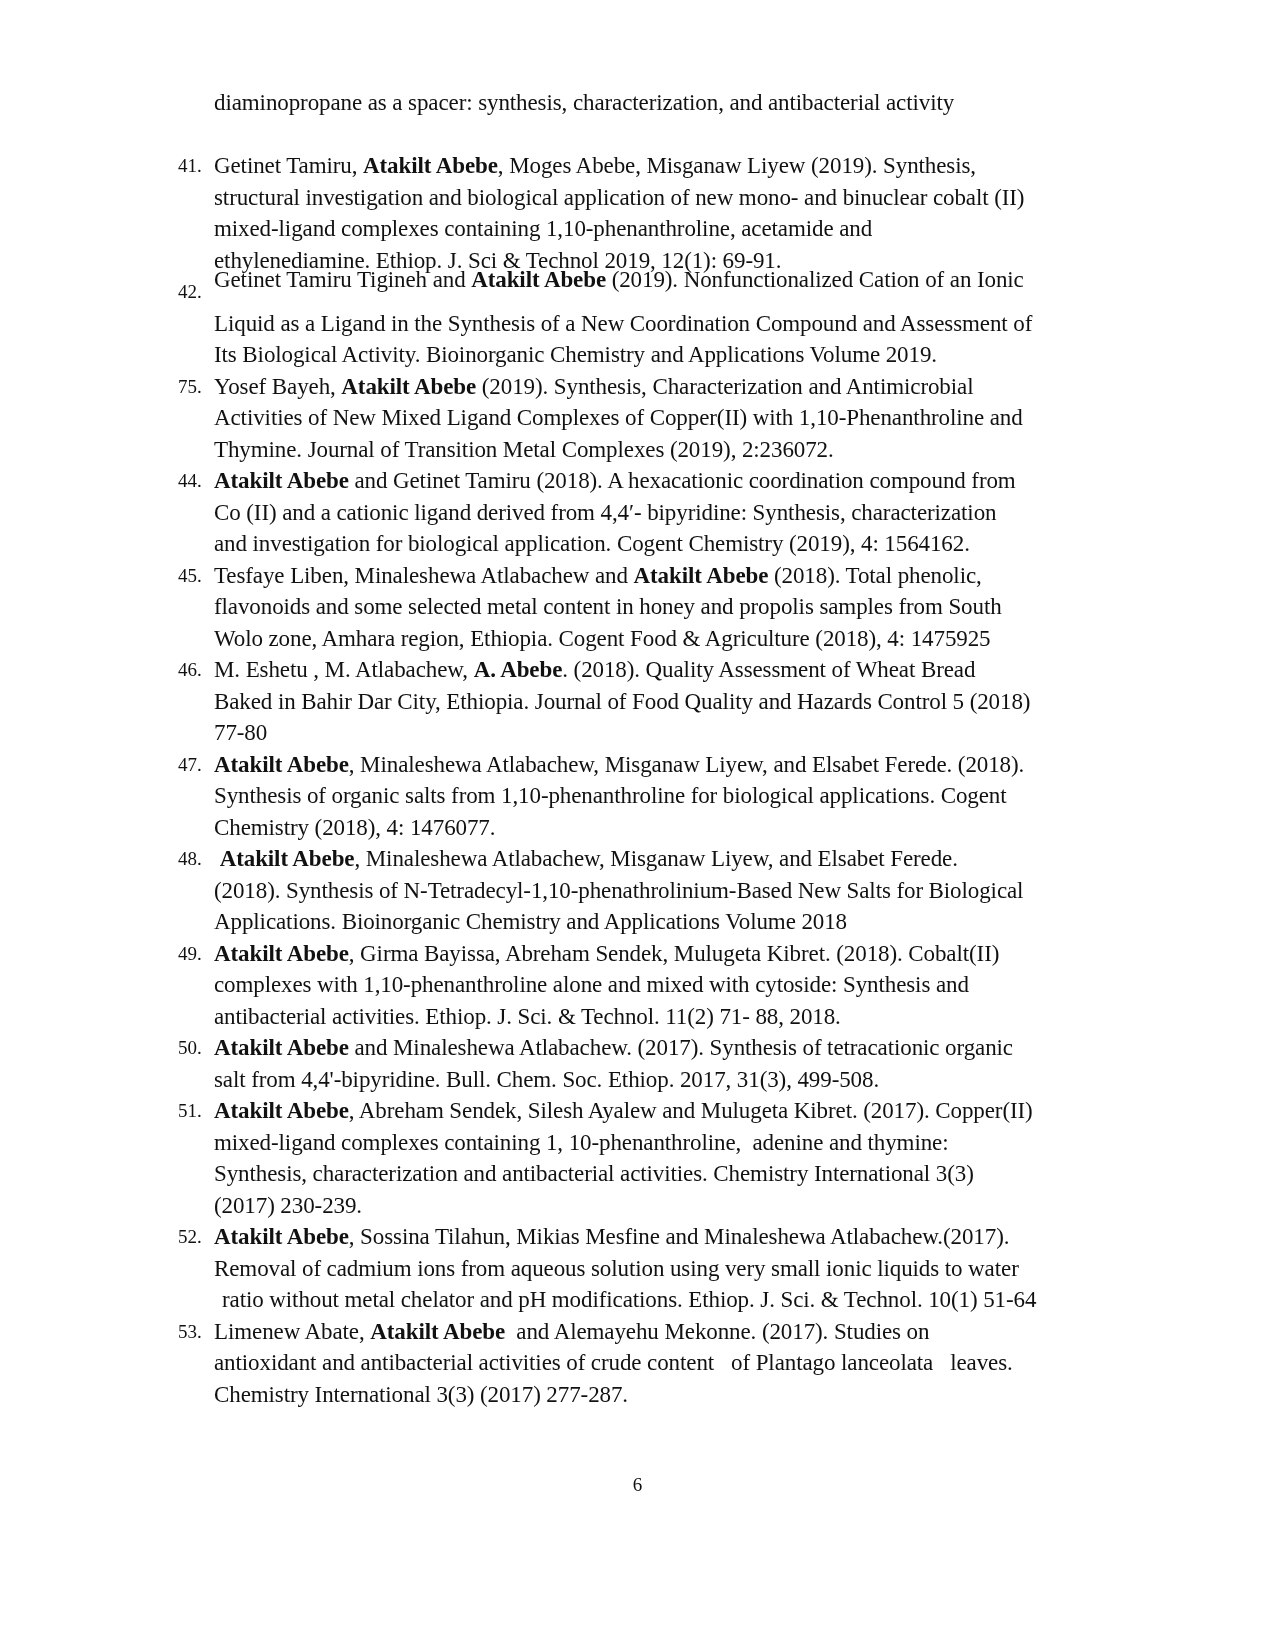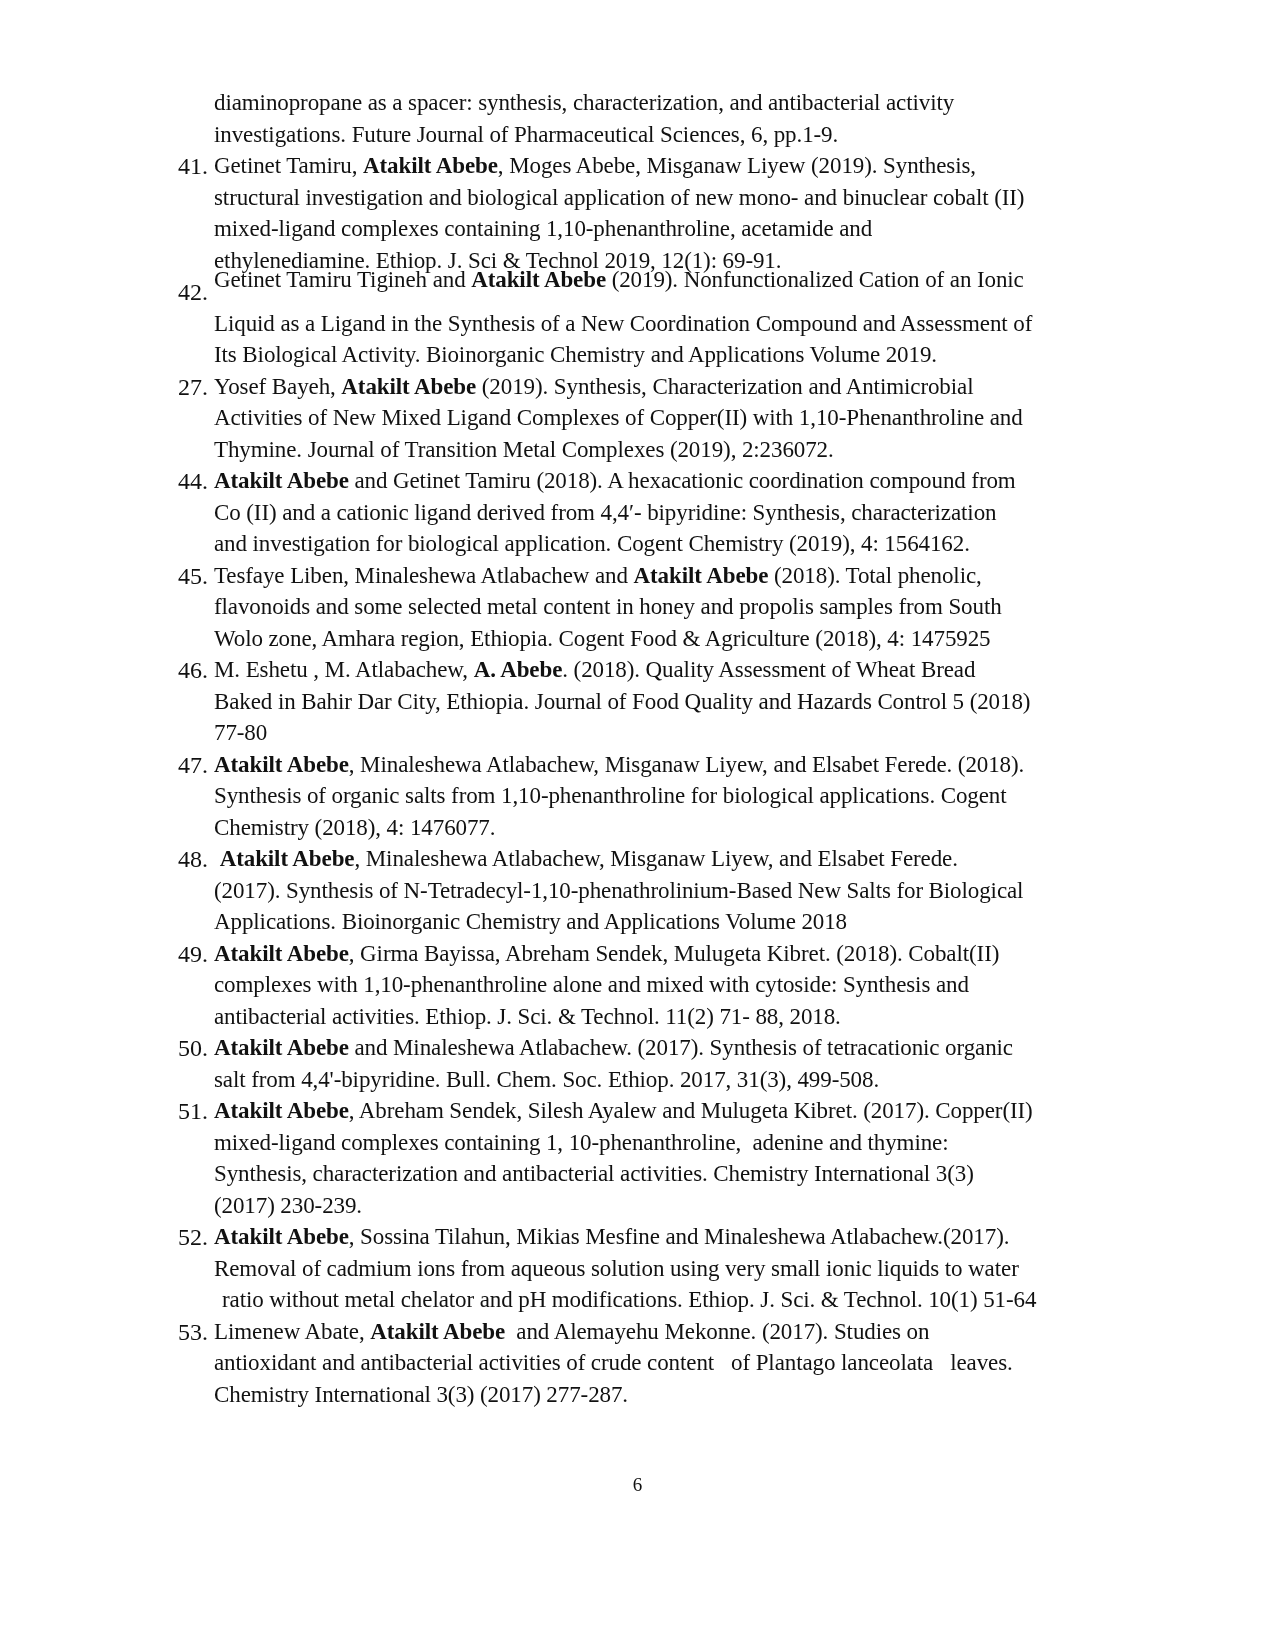--- a/index.html
+++ b/index.html
@@ -1,47 +1,46 @@
 <!DOCTYPE html>
 <html><head>
 <meta charset="utf-8">
 <style>
   html, body { margin: 0; padding: 0; background: #ffffff; }
   body { width: 1275px; height: 1650px; position: relative; overflow: hidden;
          font-family: "Liberation Serif", serif; color: #111111; }
   .page { position: absolute; left: 0; top: 0; width: 1275px; height: 1650px; }
   .line { position: absolute; left: 214px; font-size: 23px; line-height: 26px;
           white-space: pre; letter-spacing: -0.1px; }
-  .num { position: absolute; left: 178px; font-size: 24px; line-height: 26px; white-space: pre; font-family: Liberation Serif, serif; }
+  .num { position: absolute; left: 178px; font-size: 19px; line-height: 26px; white-space: pre; font-family: Liberation Serif, serif; }
   b { font-weight: bold; }
   .pagenum { position: absolute; left: 0; width: 1275px; text-align: center; top: 1474px;
              font-size: 19px; }
 </style>
 </head>
 <body>
 
 <div class="page" id="page">
   <div class="pagenum">6</div>
 <div class="line" style="top: 90px;"><span>diaminopropane as a spacer: synthesis, characterization, and antibacterial activity</span></div>
-    <div class="line" style="top: 121.5px;"><span>investigations. Future Journal of Pharmaceutical Sciences, 6, pp.1-9.</span></div>
     <div>
       <div class="num" style="top: 153px;">41.</div>
       <div class="line" style="top: 153px;"><span>Getinet Tamiru, </span><b>Atakilt Abebe</b><span>, Moges Abebe, Misganaw Liyew (2019). Synthesis,</span></div>
       <div class="line" style="top: 184.5px;"><span>structural investigation and biological application of new mono- and binuclear cobalt (II)</span></div>
       <div class="line" style="top: 216px;"><span>mixed-ligand complexes containing 1,10-phenanthroline, acetamide and</span></div>
       <div class="line" style="top: 247.5px;"><span>ethylenediamine. Ethiop. J. Sci &amp; Technol 2019, 12(1): 69-91.</span></div>
     </div>
     <div>
       <div class="num" style="top: 279px;">42.</div>
       <div class="line" style="top: 267px;"><span>Getinet Tamiru Tigineh and </span><b>Atakilt Abebe</b><span> (2019). Nonfunctionalized Cation of an Ionic</span></div>
       <div class="line" style="top: 310.5px;"><span>Liquid as a Ligand in the Synthesis of a New Coordination Compound and Assessment of</span></div>
       <div class="line" style="top: 342px;"><span>Its Biological Activity. Bioinorganic Chemistry and Applications Volume 2019.</span></div>
     </div>
     <div>
-      <div class="num" style="top: 373.5px;">27.</div>
+      <div class="num" style="top: 373.5px;">75.</div>
       <div class="line" style="top: 373.5px;"><span>Yosef Bayeh, </span><b>Atakilt Abebe</b><span> (2019). Synthesis, Characterization and Antimicrobial</span></div>
       <div class="line" style="top: 405px;"><span>Activities of New Mixed Ligand Complexes of Copper(II) with 1,10-Phenanthroline and</span></div>
       <div class="line" style="top: 436.5px;"><span>Thymine. Journal of Transition Metal Complexes (2019), 2:236072.</span></div>
     </div>
     <div>
       <div class="num" style="top: 468px;">44.</div>
       <div class="line" style="top: 468px;"><b>Atakilt Abebe</b><span> and Getinet Tamiru (2018). A hexacationic coordination compound from</span></div>
       <div class="line" style="top: 499.5px;"><span>Co (II) and a cationic ligand derived from 4,4′- bipyridine: Synthesis, characterization</span></div>
       <div class="line" style="top: 531px;"><span>and investigation for biological application. Cogent Chemistry (2019), 4: 1564162.</span></div>
     </div>
@@ -59,21 +58,21 @@
     </div>
     <div>
       <div class="num" style="top: 751.5px;">47.</div>
       <div class="line" style="top: 751.5px;"><b>Atakilt Abebe</b><span>, Minaleshewa Atlabachew, Misganaw Liyew, and Elsabet Ferede. (2018).</span></div>
       <div class="line" style="top: 783px;"><span>Synthesis of organic salts from 1,10-phenanthroline for biological applications. Cogent</span></div>
       <div class="line" style="top: 814.5px;"><span>Chemistry (2018), 4: 1476077.</span></div>
     </div>
     <div>
       <div class="num" style="top: 846px;">48.</div>
       <div class="line" style="top: 846px;"><span> </span><b>Atakilt Abebe</b><span>, Minaleshewa Atlabachew, Misganaw Liyew, and Elsabet Ferede.</span></div>
-      <div class="line" style="top: 877.5px;"><span>(2017). Synthesis of N-Tetradecyl-1,10-phenathrolinium-Based New Salts for Biological</span></div>
+      <div class="line" style="top: 877.5px;"><span>(2018). Synthesis of N-Tetradecyl-1,10-phenathrolinium-Based New Salts for Biological</span></div>
       <div class="line" style="top: 909px;"><span>Applications. Bioinorganic Chemistry and Applications Volume 2018</span></div>
     </div>
     <div>
       <div class="num" style="top: 940.5px;">49.</div>
       <div class="line" style="top: 940.5px;"><b>Atakilt Abebe</b><span>, Girma Bayissa, Abreham Sendek, Mulugeta Kibret. (2018). Cobalt(II)</span></div>
       <div class="line" style="top: 972px;"><span>complexes with 1,10-phenanthroline alone and mixed with cytoside: Synthesis and</span></div>
       <div class="line" style="top: 1003.5px;"><span>antibacterial activities. Ethiop. J. Sci. &amp; Technol. 11(2) 71- 88, 2018.</span></div>
     </div>
     <div>
       <div class="num" style="top: 1035px;">50.</div>

